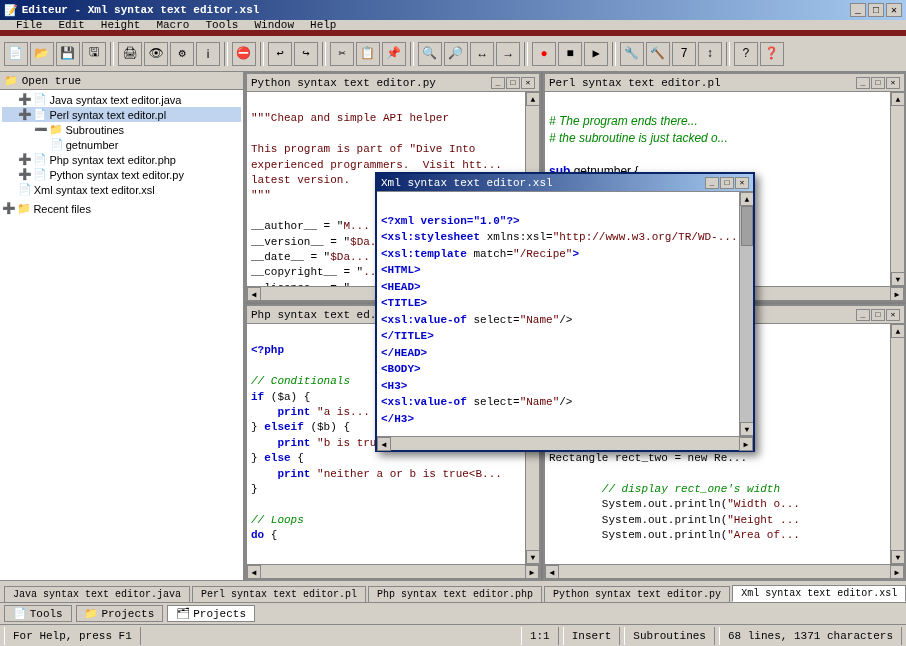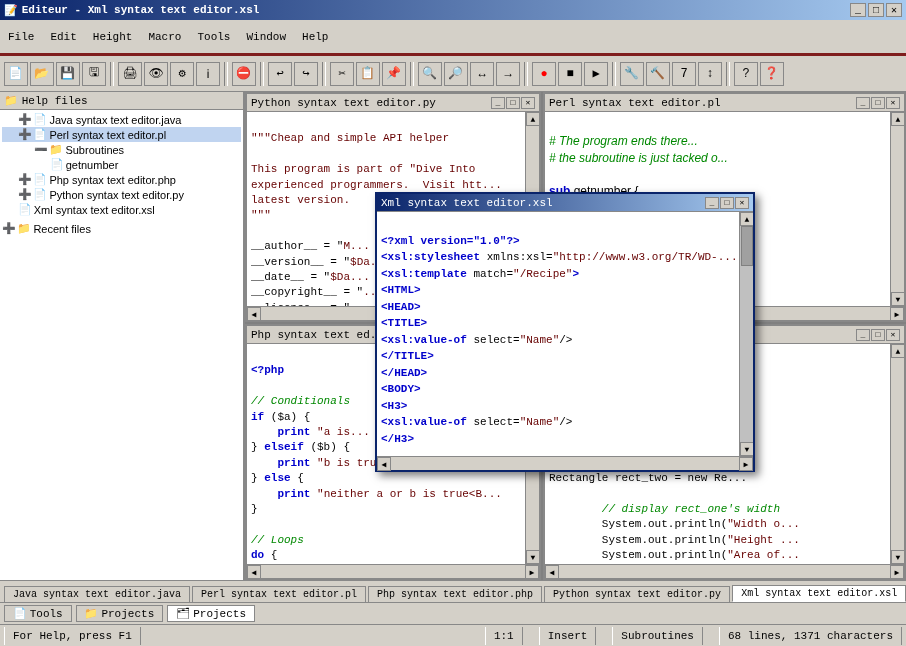--- a/index.html
+++ b/index.html
@@ -5,36 +5,36 @@
     * { margin: 0; padding: 0; box-sizing: border-box; }
     body { font-family: 'Courier New', monospace; font-size: 11px; background: #d4d0c8; width: 906px; height: 646px; overflow: hidden; }
     
     
     .title-bar { background: linear-gradient(to right, #0a246a, #a6caf0); color: white; height: 20px; display: flex; align-items: center; justify-content: space-between; padding: 0 4px; font-size: 11px; font-weight: bold; }
     .title-bar-left { display: flex; align-items: center; gap: 4px; }
     .title-bar-right { display: flex; gap: 2px; }
     .title-btn { background: #d4d0c8; border: 1px solid #888; color: black; font-size: 10px; width: 16px; height: 14px; display: flex; align-items: center; justify-content: center; cursor: pointer; }
     
     
-    .menu-bar { background: #d4d0c8; height: 36px; display: flex; align-items: center; border-bottom: 3px solid #7f1d1d; padding: 0 4px; gap: 8px; }
+    .menu-bar { background: #d4d0c8; height: 16px; display: flex; align-items: center; border-bottom: 6px solid #7f1d1d; padding: 0 12px; gap: 8px; }
     .menu-item { font-size: 11px; cursor: pointer; padding: 2px 4px; }
     
     
     .toolbar { background: #d4d0c8; height: 36px; display: flex; align-items: center; padding: 2px 4px; border-bottom: 1px solid #888; gap: 2px; flex-wrap: wrap; }
     .toolbar-btn { width: 24px; height: 24px; background: #d4d0c8; border: 1px solid #888; display: flex; align-items: center; justify-content: center; cursor: pointer; font-size: 12px; }
     .toolbar-sep { width: 4px; height: 24px; border-left: 1px solid #808080; border-right: 1px solid white; margin: 0 2px; }
     .tree-item { padding: 1px 0; cursor: pointer; white-space: nowrap; display: flex; align-items: center; }
     
     
     .kw-blue { color: #0000cc; font-weight: bold; }
     .kw-string { color: #660000; }
     .kw-comment { color: #008800; font-style: italic; }
     
     
-    .status-bar { background: #d4d0c8; height: 22px; display: flex; align-items: center; border-top: 1px solid #888; font-size: 11px; padding: 0 4px; gap: 16px; }
+    .status-bar { background: #d4d0c8; height: 22px; display: flex; align-items: center; border-top: 1px solid #888; font-size: 11px; padding: 0 4px; gap: 4px; }
     .status-panel { padding: 0 8px; border-right: 1px solid #888; border-left: 1px solid white; height: 18px; display: flex; align-items: center; }
     
     
     .tab-bar { background: #d4d0c8; height: 22px; display: flex; align-items: flex-end; border-top: 1px solid #888; padding: 0 4px; overflow: hidden; }
     .tab { background: #d4d0c8; border: 1px solid #888; border-bottom: none; padding: 2px 8px; font-size: 10px; cursor: pointer; margin-right: 2px; white-space: nowrap; }
     .tab.active { background: white; border-bottom: 1px solid white; }
     
     
     .bottom-btns { background: #d4d0c8; height: 22px; display: flex; align-items: center; padding: 0 4px; gap: 4px; border-top: 1px solid #888; }
     .bottom-btn { background: #d4d0c8; border: 1px solid #888; padding: 1px 8px; font-size: 11px; cursor: pointer; display: flex; align-items: center; gap: 3px; }
@@ -109,21 +109,21 @@
     <div class="toolbar-sep"></div>
     <div class="toolbar-btn" title="Help">?</div>
     <div class="toolbar-btn" title="About">❓</div>
   </div>
 
   <div class="panels-row" style="flex:1;display:flex;overflow:hidden;position:relative;">
 
     <div class="file-panel">
       <div class="file-panel-header">
         <span>📁</span>
-        <span>Help files</span>
+        <span>Open true</span>
       </div>
       <div style="padding:2px;font-family:Arial,sans-serif;font-size:11px;overflow:auto;flex:1;">
 
         <div class="tree-item" style="padding-left:16px;">
           <span style="margin-right:2px;">➕</span>
           <span>📄</span>
           <span style="margin-left:2px;">Java syntax text editor.java</span>
         </div>
         <div class="tree-item" style="padding-left:16px;background:#c0d4f0;">
           <span style="margin-right:2px;">➕</span>

